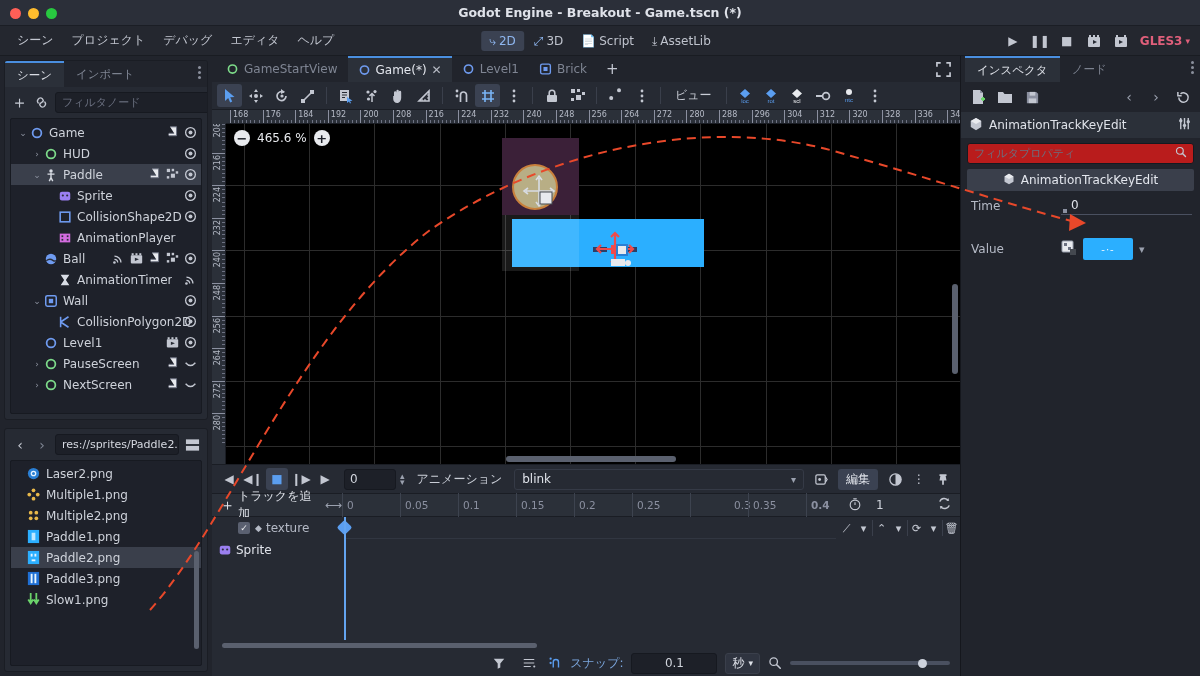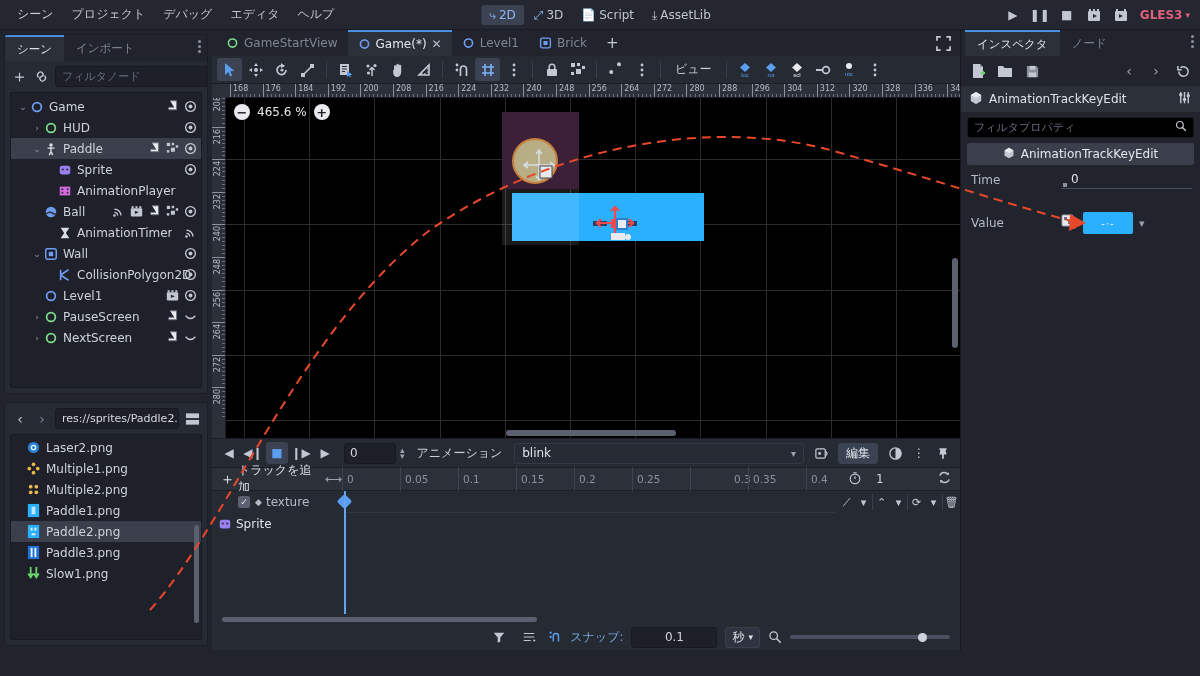--- a/index.html
+++ b/index.html
@@ -153,21 +153,21 @@
   .snapbox{width:86px;height:21px;background:#1d2028;border:1px solid #161920;border-radius:3px;
     display:flex;align-items:center;justify-content:center;color:#d0d4dc;font-size:12px;}
   .unitsel{height:21px;background:#2f3440;border:1px solid #3a3f4b;border-radius:3px;display:flex;align-items:center;
     gap:4px;padding:0 6px;color:#dfe2e9;font-size:12px;}
   .slider{width:160px;height:4px;background:#4a5060;border-radius:2px;position:relative;}
   .slider .knob{position:absolute;width:9px;height:9px;border-radius:50%;background:#cdd2dc;top:-2.5px;left:128px;}
 
   
   .insp-toolbar{display:flex;align-items:center;gap:9px;padding:6px 8px;}
   .insp-node{display:flex;align-items:center;gap:6px;padding:4px 8px;background:#2b3039;font-size:12px;color:#dfe2e9;}
-  .insp-filter{margin:5px 6px;background:#000000;border:1px solid #161920;border-radius:3px;height:21px;
+  .insp-filter{margin:5px 6px;background:#b91c1c;border:1px solid #161920;border-radius:3px;height:21px;
     display:flex;align-items:center;padding:0 6px;color:#6b7080;font-size:11px;}
   .insp-filter input{flex:1;background:transparent;border:0;outline:0;color:#b9bdc7;font-size:11px;font-family:inherit;}
   .insp-filter input::placeholder{color:#6b7080;}
   .insp-section{margin:0 6px;background:#3a3f4b;height:22px;display:flex;align-items:center;justify-content:center;
     gap:6px;font-size:12px;color:#e3e6ed;border-radius:2px;}
   .prop{display:flex;align-items:center;padding:6px 8px 6px 10px;min-height:30px;}
   .prop .pname{width:90px;font-size:12px;color:#b5bac6;}
   .prop .pval{flex:1;}
   .numfield{border-bottom:1px solid #4a5060;padding:1px 4px 2px 10px;color:#dfe2e9;font-size:12px;position:relative;}
   .numfield:before{content:"";position:absolute;left:2px;bottom:1px;width:4px;height:4px;background:#8b90a0;}
@@ -177,20 +177,28 @@
   .easing{border:0;position:relative;height:34px;}
   .easing .eval{position:absolute;left:4px;top:0;font-size:12px;color:#dfe2e9;}
 
   .annot{position:absolute;pointer-events:none;z-index:50;}
 </style>
 </head>
 <body>
 
 <div class="app">
 
+  <div class="titlebar">
+    <div class="traffic">
+      <span class="dot r"></span>
+      <span class="dot y"></span>
+      <span class="dot g"></span>
+    </div>
+    <div class="title">Godot Engine - Breakout - Game.tscn (*)</div>
+  </div>
 
   <div class="menubar">
     <div class="menu-item">シーン</div>
     <div class="menu-item">プロジェクト</div>
     <div class="menu-item">デバッグ</div>
     <div class="menu-item">エディタ</div>
     <div class="menu-item">ヘルプ</div>
 
     <div class="center-modes">
       <div class="mode active">
@@ -341,20 +349,37 @@
             <div class="trow" style="padding-left: 34px;">
               <span class="twist"></span>
               <span class="nicon">
                 <svg width="14" height="14" viewBox="0 0 16 16">
                   <rect x="2" y="3" width="12" height="10" rx="2.5" fill="#9a7ff0"></rect>
                   <circle cx="5.5" cy="7.5" r="1.2" fill="#2b2f39"></circle>
                   <circle cx="10.5" cy="7.5" r="1.2" fill="#2b2f39"></circle>
                 </svg>
               </span>
               <span class="tlabel">Sprite</span>
+              <span class="rowicons">
+                <span class="mini">
+                  <svg width="13" height="13" viewBox="0 0 16 16">
+                    <circle cx="8" cy="8" r="6" stroke="#c3c7d1" stroke-width="1.6" fill="none"></circle>
+                    <circle cx="8" cy="8" r="2.4" fill="#c3c7d1"></circle>
+                  </svg>
+                </span>
+              </span>
+            </div>
+            <div class="trow" style="padding-left: 34px;">
+              <span class="twist"></span>
+              <span class="nicon">
+                <svg width="14" height="14" viewBox="0 0 16 16">
+                  <rect x="2.5" y="2.5" width="11" height="11" stroke="#6f9bf0" stroke-width="1.8" fill="none"></rect>
+                </svg>
+              </span>
+              <span class="tlabel">CollisionShape2D</span>
               <span class="rowicons">
                 <span class="mini">
                   <svg width="13" height="13" viewBox="0 0 16 16">
                     <circle cx="8" cy="8" r="6" stroke="#c3c7d1" stroke-width="1.6" fill="none"></circle>
                     <circle cx="8" cy="8" r="2.4" fill="#c3c7d1"></circle>
                   </svg>
                 </span>
               </span>
             </div>
             <div class="trow" style="padding-left: 34px;">
@@ -1218,21 +1243,21 @@
           </div>
           <div class="timehdr" id="timehdr">
               <div class="tmark" style="left: 0px;">0</div>
               <div class="tmark" style="left: 58px;">0.05</div>
               <div class="tmark" style="left: 116px;">0.1</div>
               <div class="tmark" style="left: 174px;">0.15</div>
               <div class="tmark" style="left: 232px;">0.2</div>
               <div class="tmark" style="left: 290px;">0.25</div>
               <div class="tmark" style="left: 348px; padding-left: 43px;">0.3</div>
               <div class="tmark" style="left: 406px;">0.35</div>
-              <div class="tmark" style="left: 464px;">0.4</div>
+              <div class="tmark" style="left: 464px; font-weight: bold;">0.4</div>
             </div>
           <div class="len-box">
             <span>
               <svg width="14" height="14" viewBox="0 0 16 16">
                   <circle cx="8" cy="9" r="5.5" stroke="#c3c7d1" stroke-width="1.3" fill="none"></circle>
                   <path d="M8 9 v-3 M6 2 h4" stroke="#c3c7d1" stroke-width="1.3"></path>
                 </svg>
             </span>
             <span class="len-val">1</span>
             <span>

